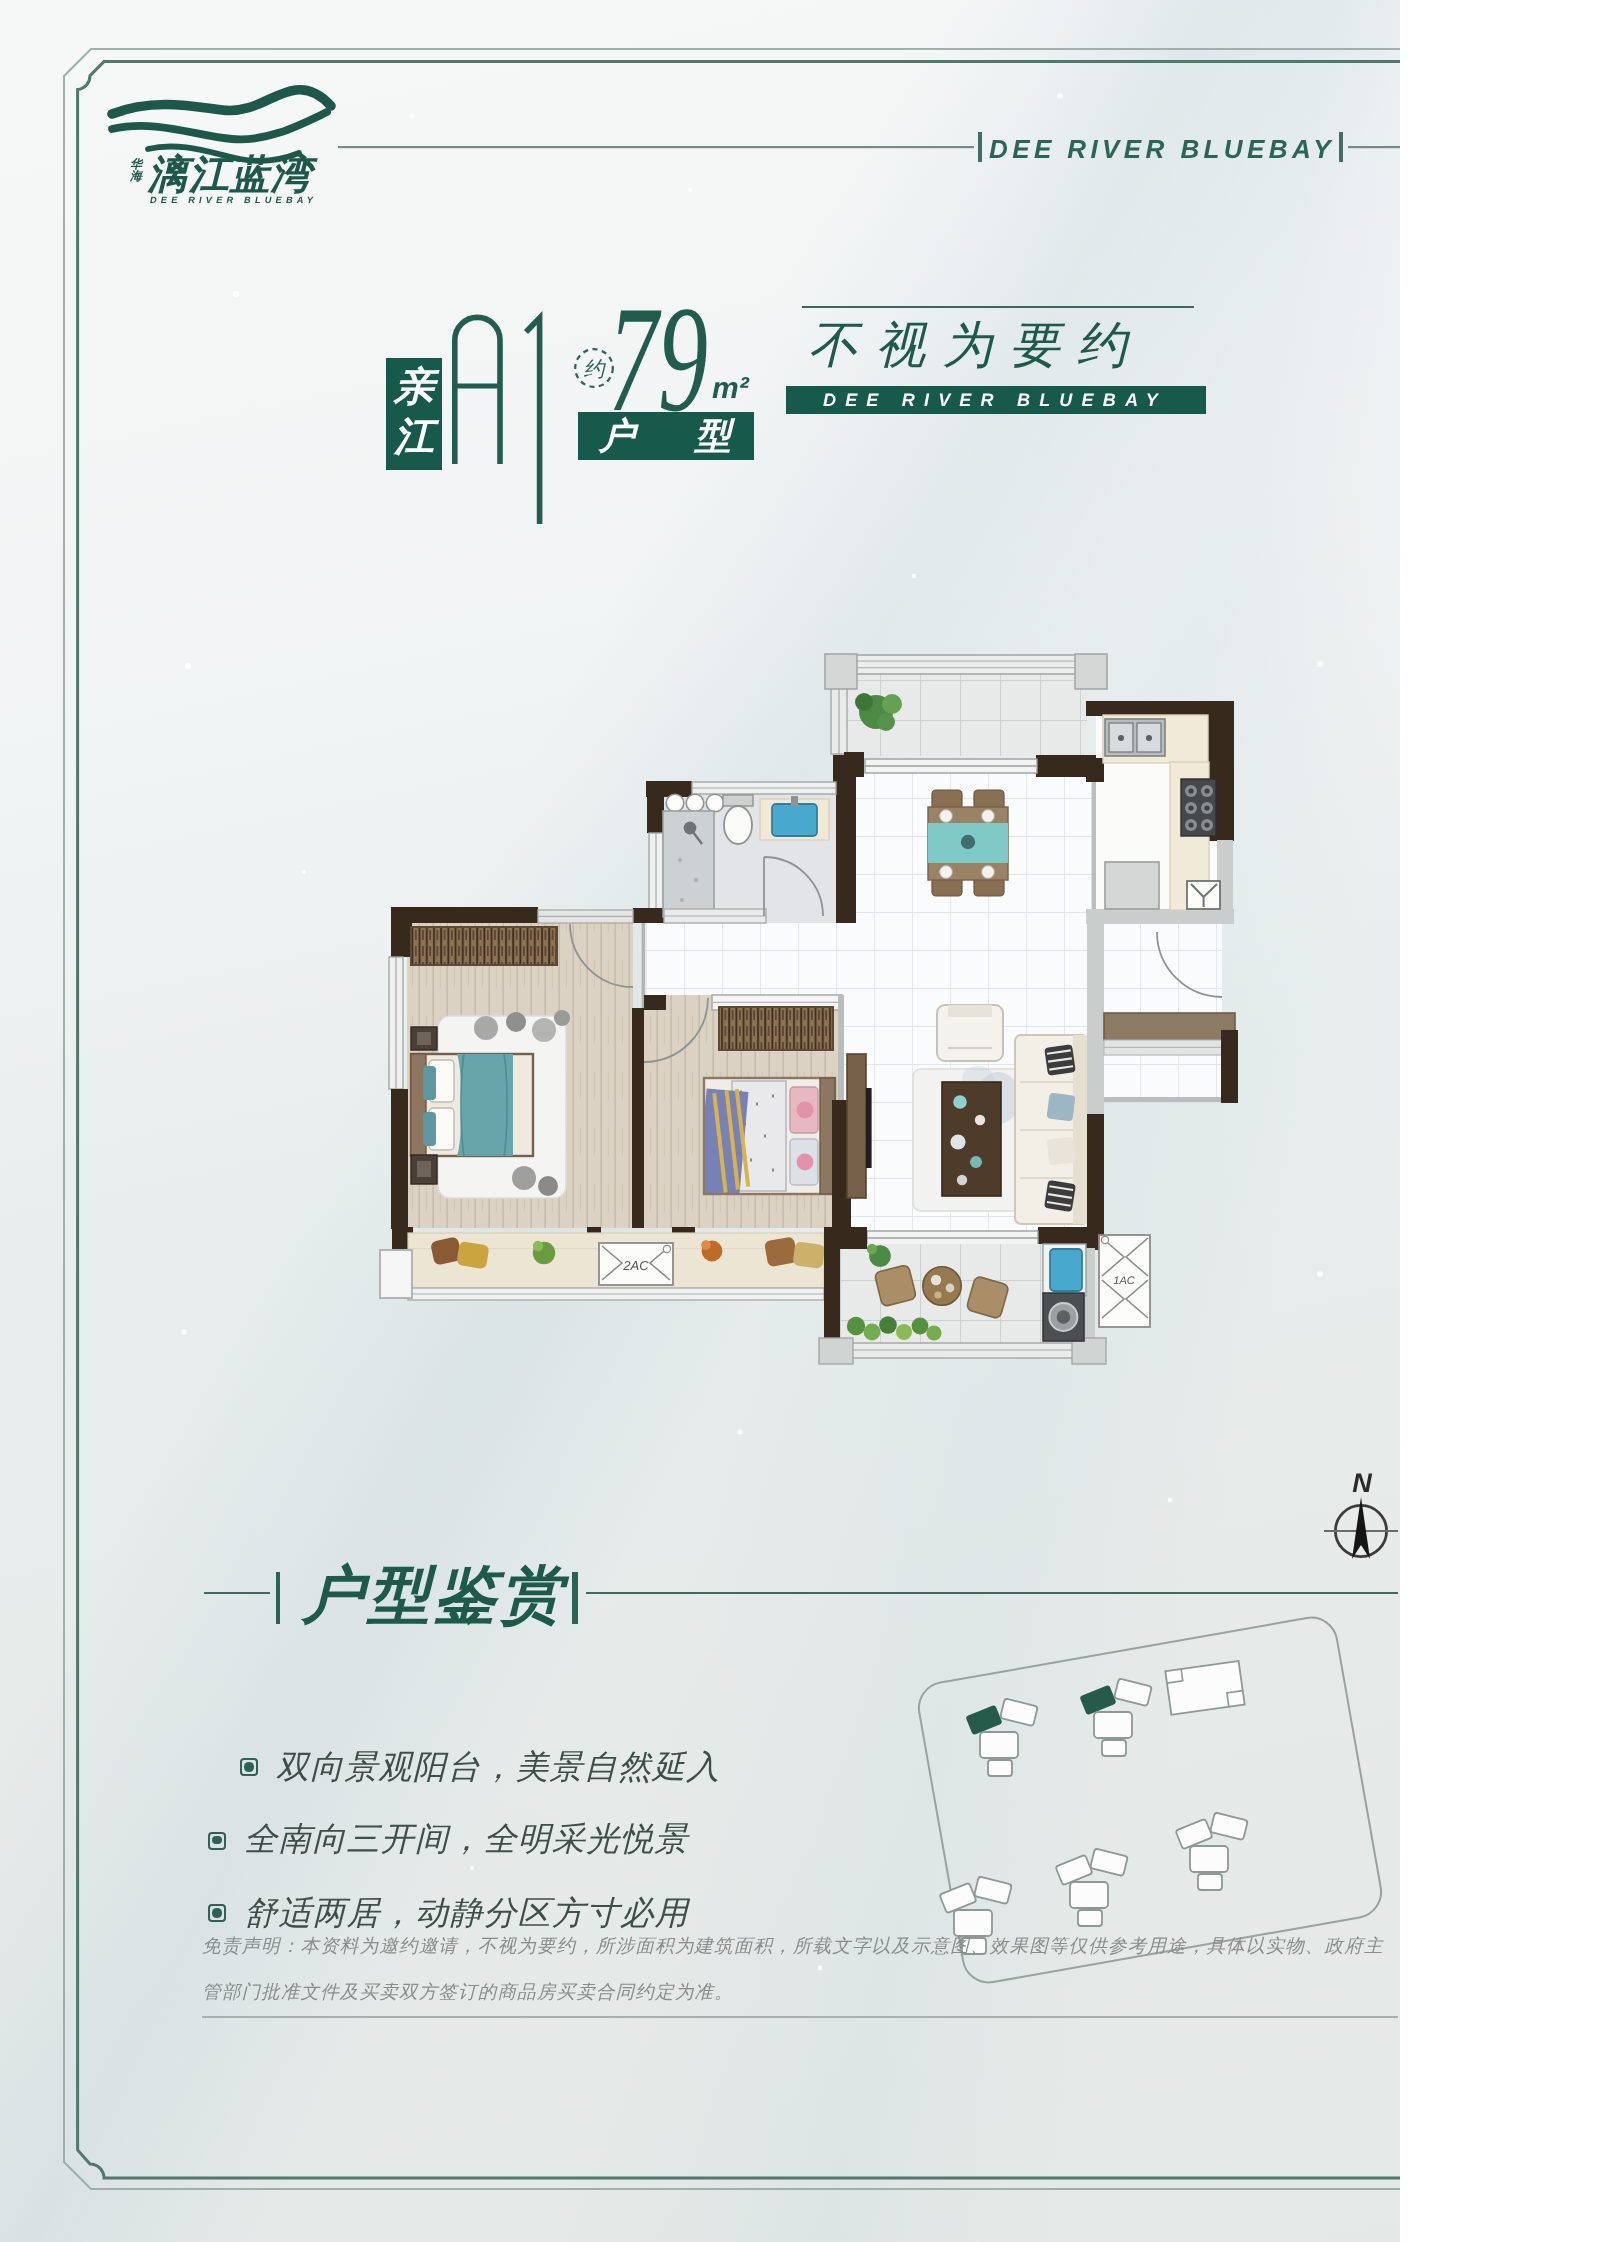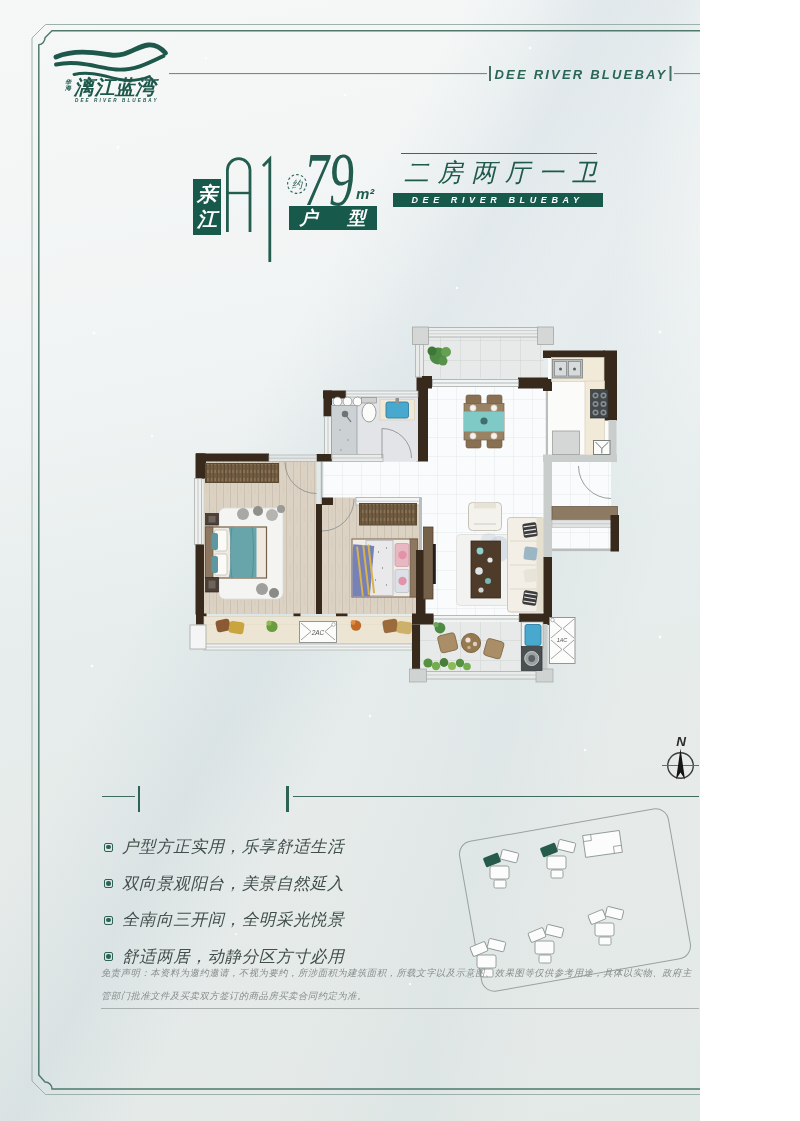--- a/index.html
+++ b/index.html
@@ -125,21 +125,21 @@
 <text x="53" y="52" font-family="Liberation Sans,sans-serif" font-size="15" font-weight="bold" fill="#215c4e">m²</text>
 </svg>
 
 <div class="abs gnbox" style="left:288.5px;top:206px;width:88px;height:24px;display:flex;align-items:center;justify-content:space-between;padding:0 11px;box-sizing:border-box;">
 <span style="font-size:18px;font-weight:bold;">户</span>
       <span style="font-size:18px;font-weight:bold;">型</span>
 </div>
 
 <div class="abs" style="left:401px;top:152.5px;width:196px;height:1.2px;background:#3c685c;"></div>
 
-<div class="abs" style="left:404px;top:156px;font-size:25px;color:#1e5a4b;letter-spacing:8.6px;white-space:nowrap;">二房两厅一卫</div>
+<div class="abs" style="left:404px;top:156px;font-size:25px;color:#1e5a4b;letter-spacing:8.6px;white-space:nowrap;">不视为要约</div>
 
 <div class="abs gnbox" style="left:392.5px;top:192.5px;width:210px;height:14.5px;display:flex;align-items:center;justify-content:center;">
 <span style="font-size:9px;font-weight:bold;letter-spacing:4.6px;">DEE RIVER BLUEBAY</span>
 </div>
 
 
 <svg class="gfx" viewBox="0 0 800 1121">
 
 <rect x="420" y="380" width="128" height="82" fill="url(#tile)"></rect>
 
@@ -615,31 +615,28 @@
 <rect x="606" y="908" width="17" height="10" rx="1.5" fill="#fbfcfb" stroke="#8e9894" stroke-width="0.9" transform="rotate(14 614 913)"></rect>
 <rect x="595" y="923" width="19" height="13" rx="2" fill="#fbfcfb" stroke="#8e9894" stroke-width="0.9"></rect>
 <rect x="599" y="937" width="12" height="8" rx="1.5" fill="#fbfcfb" stroke="#8e9894" stroke-width="0.9"></rect>
 </g>
 </svg>
 
 <div class="abs" style="left:102px;top:795.5px;width:33px;height:1.3px;background:#3f6b5e;"></div>
 
 <div class="abs" style="left:137.5px;top:786px;width:2.6px;height:26px;background:#2c6355;"></div>
 
+<div class="abs" style="left:151px;top:776.5px;font-size:31px;font-weight:bold;color:#1d5a49;letter-spacing:2px;white-space:nowrap;">户型鉴赏</div>
 
 <div class="abs" style="left:286px;top:786px;width:2.6px;height:26px;background:#2c6355;"></div>
 
 <div class="abs" style="left:293px;top:795.5px;width:406px;height:1.3px;background:#3f6b5e;"></div>
 
-<div class="bullet-row" style="left:104px;top:836px;">
-      <span class="blt"></span>
-      <span class="btxt">户型方正实用，乐享舒适生活</span>
-    </div>
-
-<div class="bullet-row" style="left:104px;top:872.5px;align-items:center;">
+
+<div class="bullet-row" style="left:120px;top:872.5px;align-items:center;">
       <span class="blt"></span>
       <span class="btxt">双向景观阳台，美景自然延入</span>
     </div>
 
 <div class="bullet-row" style="left:104px;top:909px;">
       <span class="blt"></span>
       <span class="btxt">全南向三开间，全明采光悦景</span>
     </div>
 
 <div class="bullet-row" style="left:104px;top:945.5px;">

